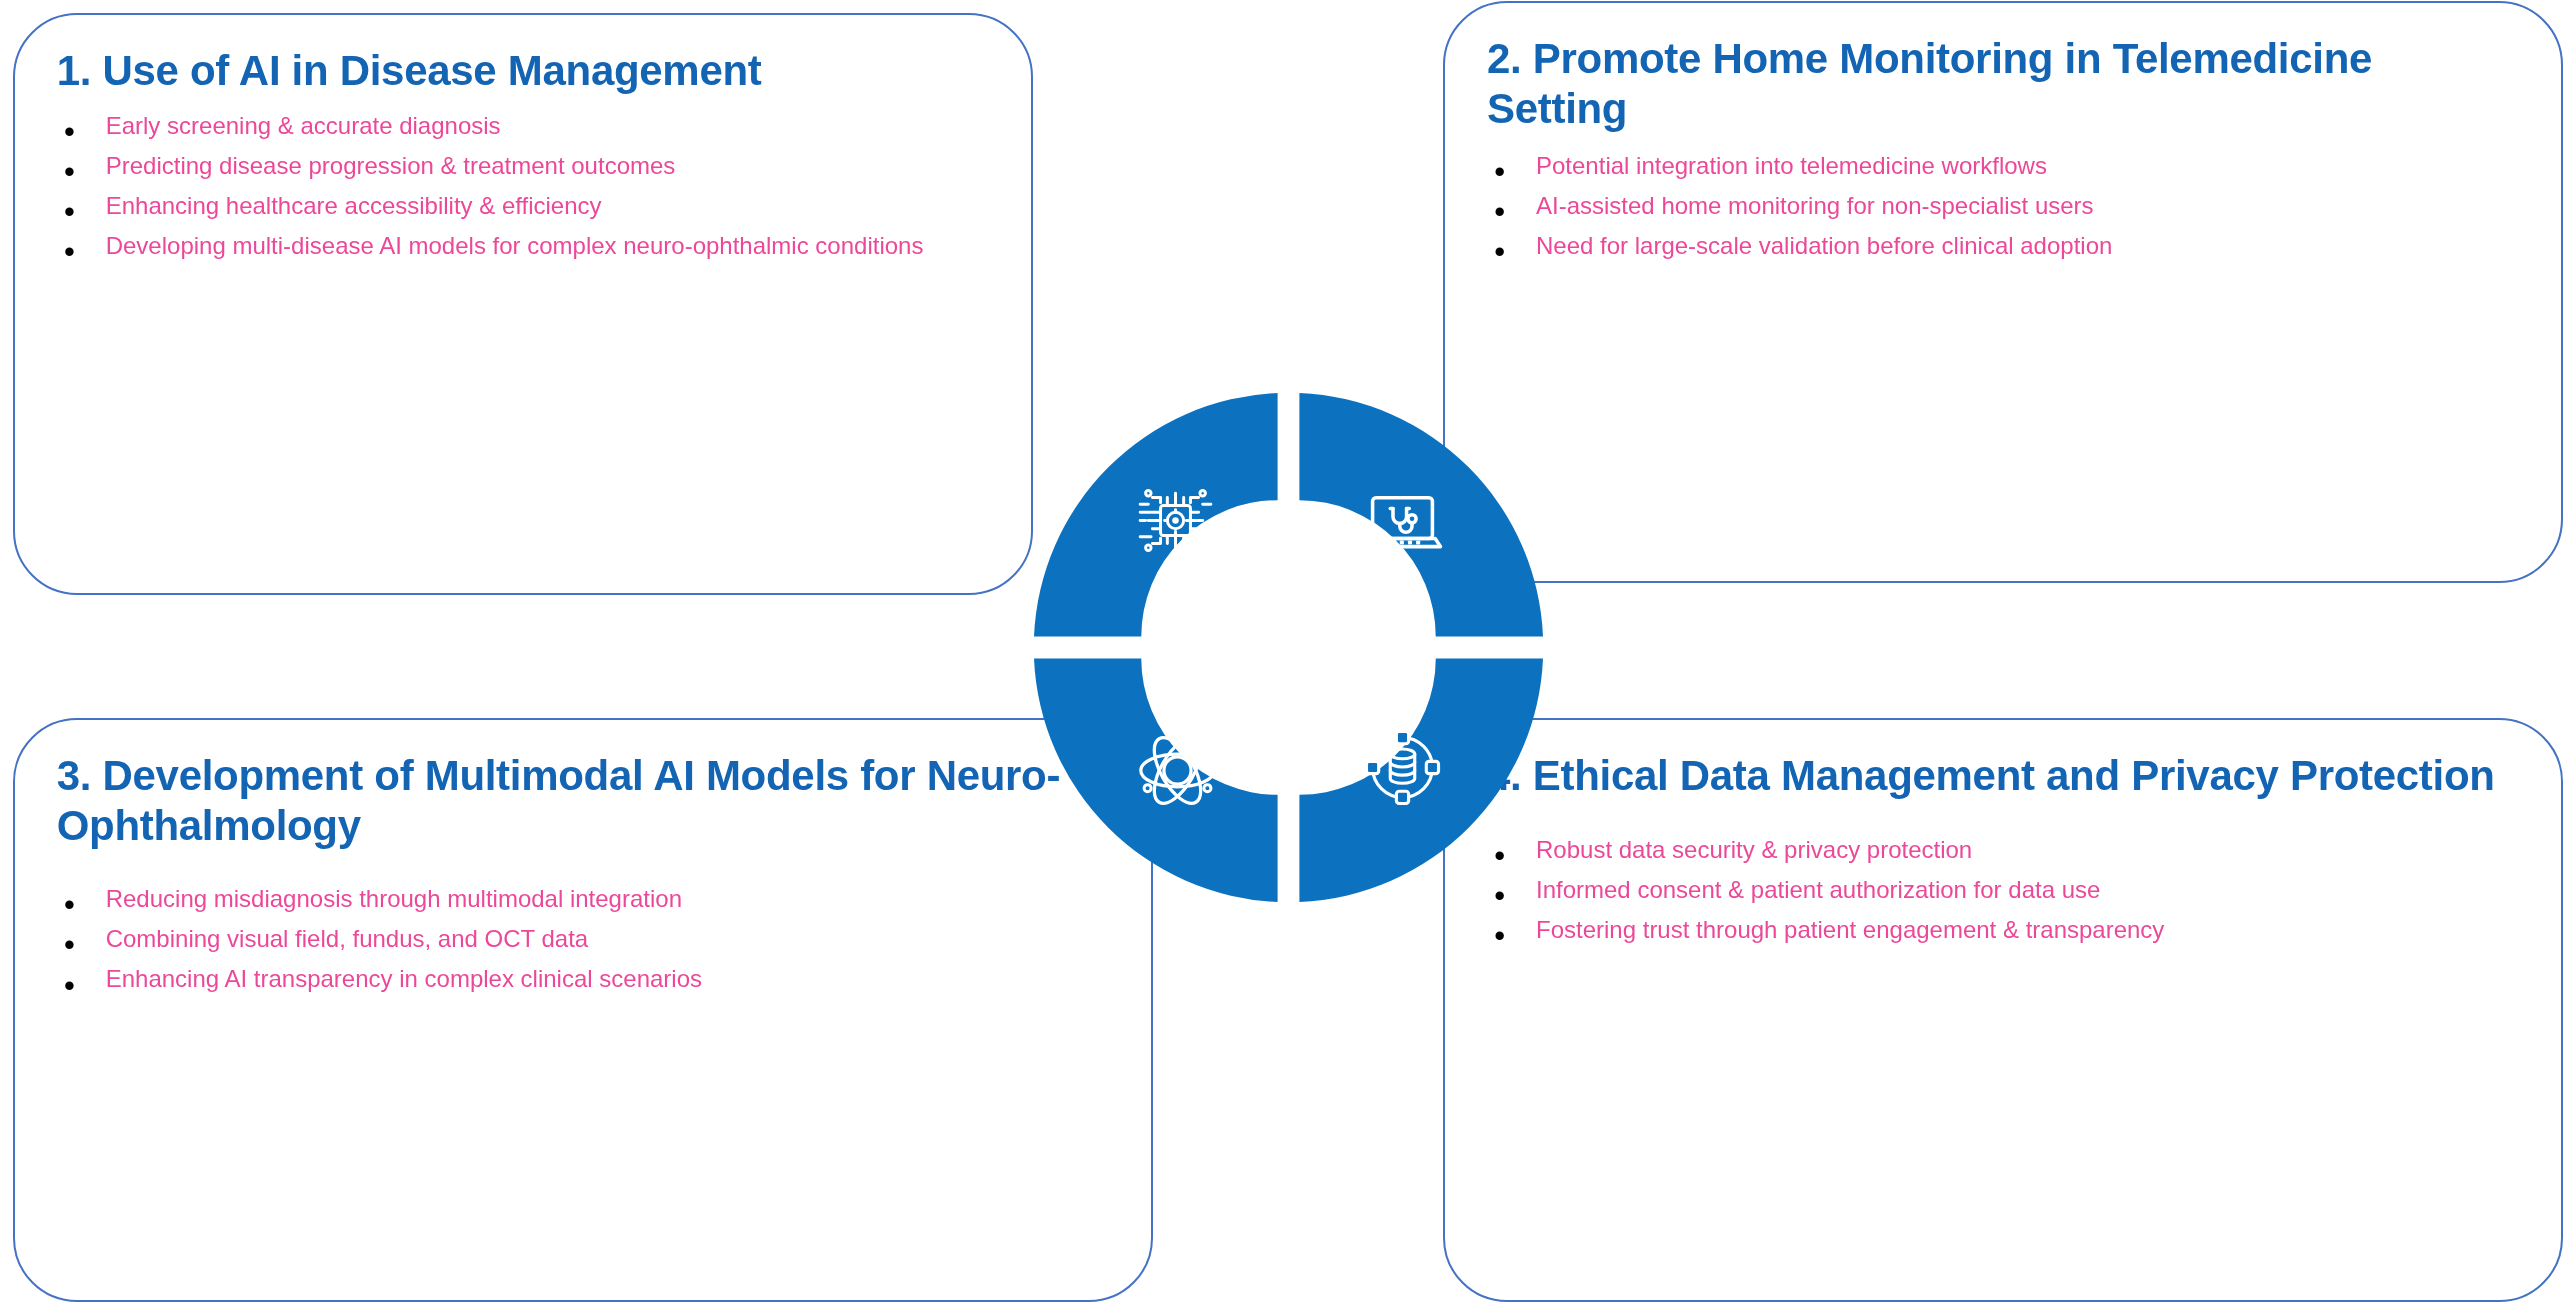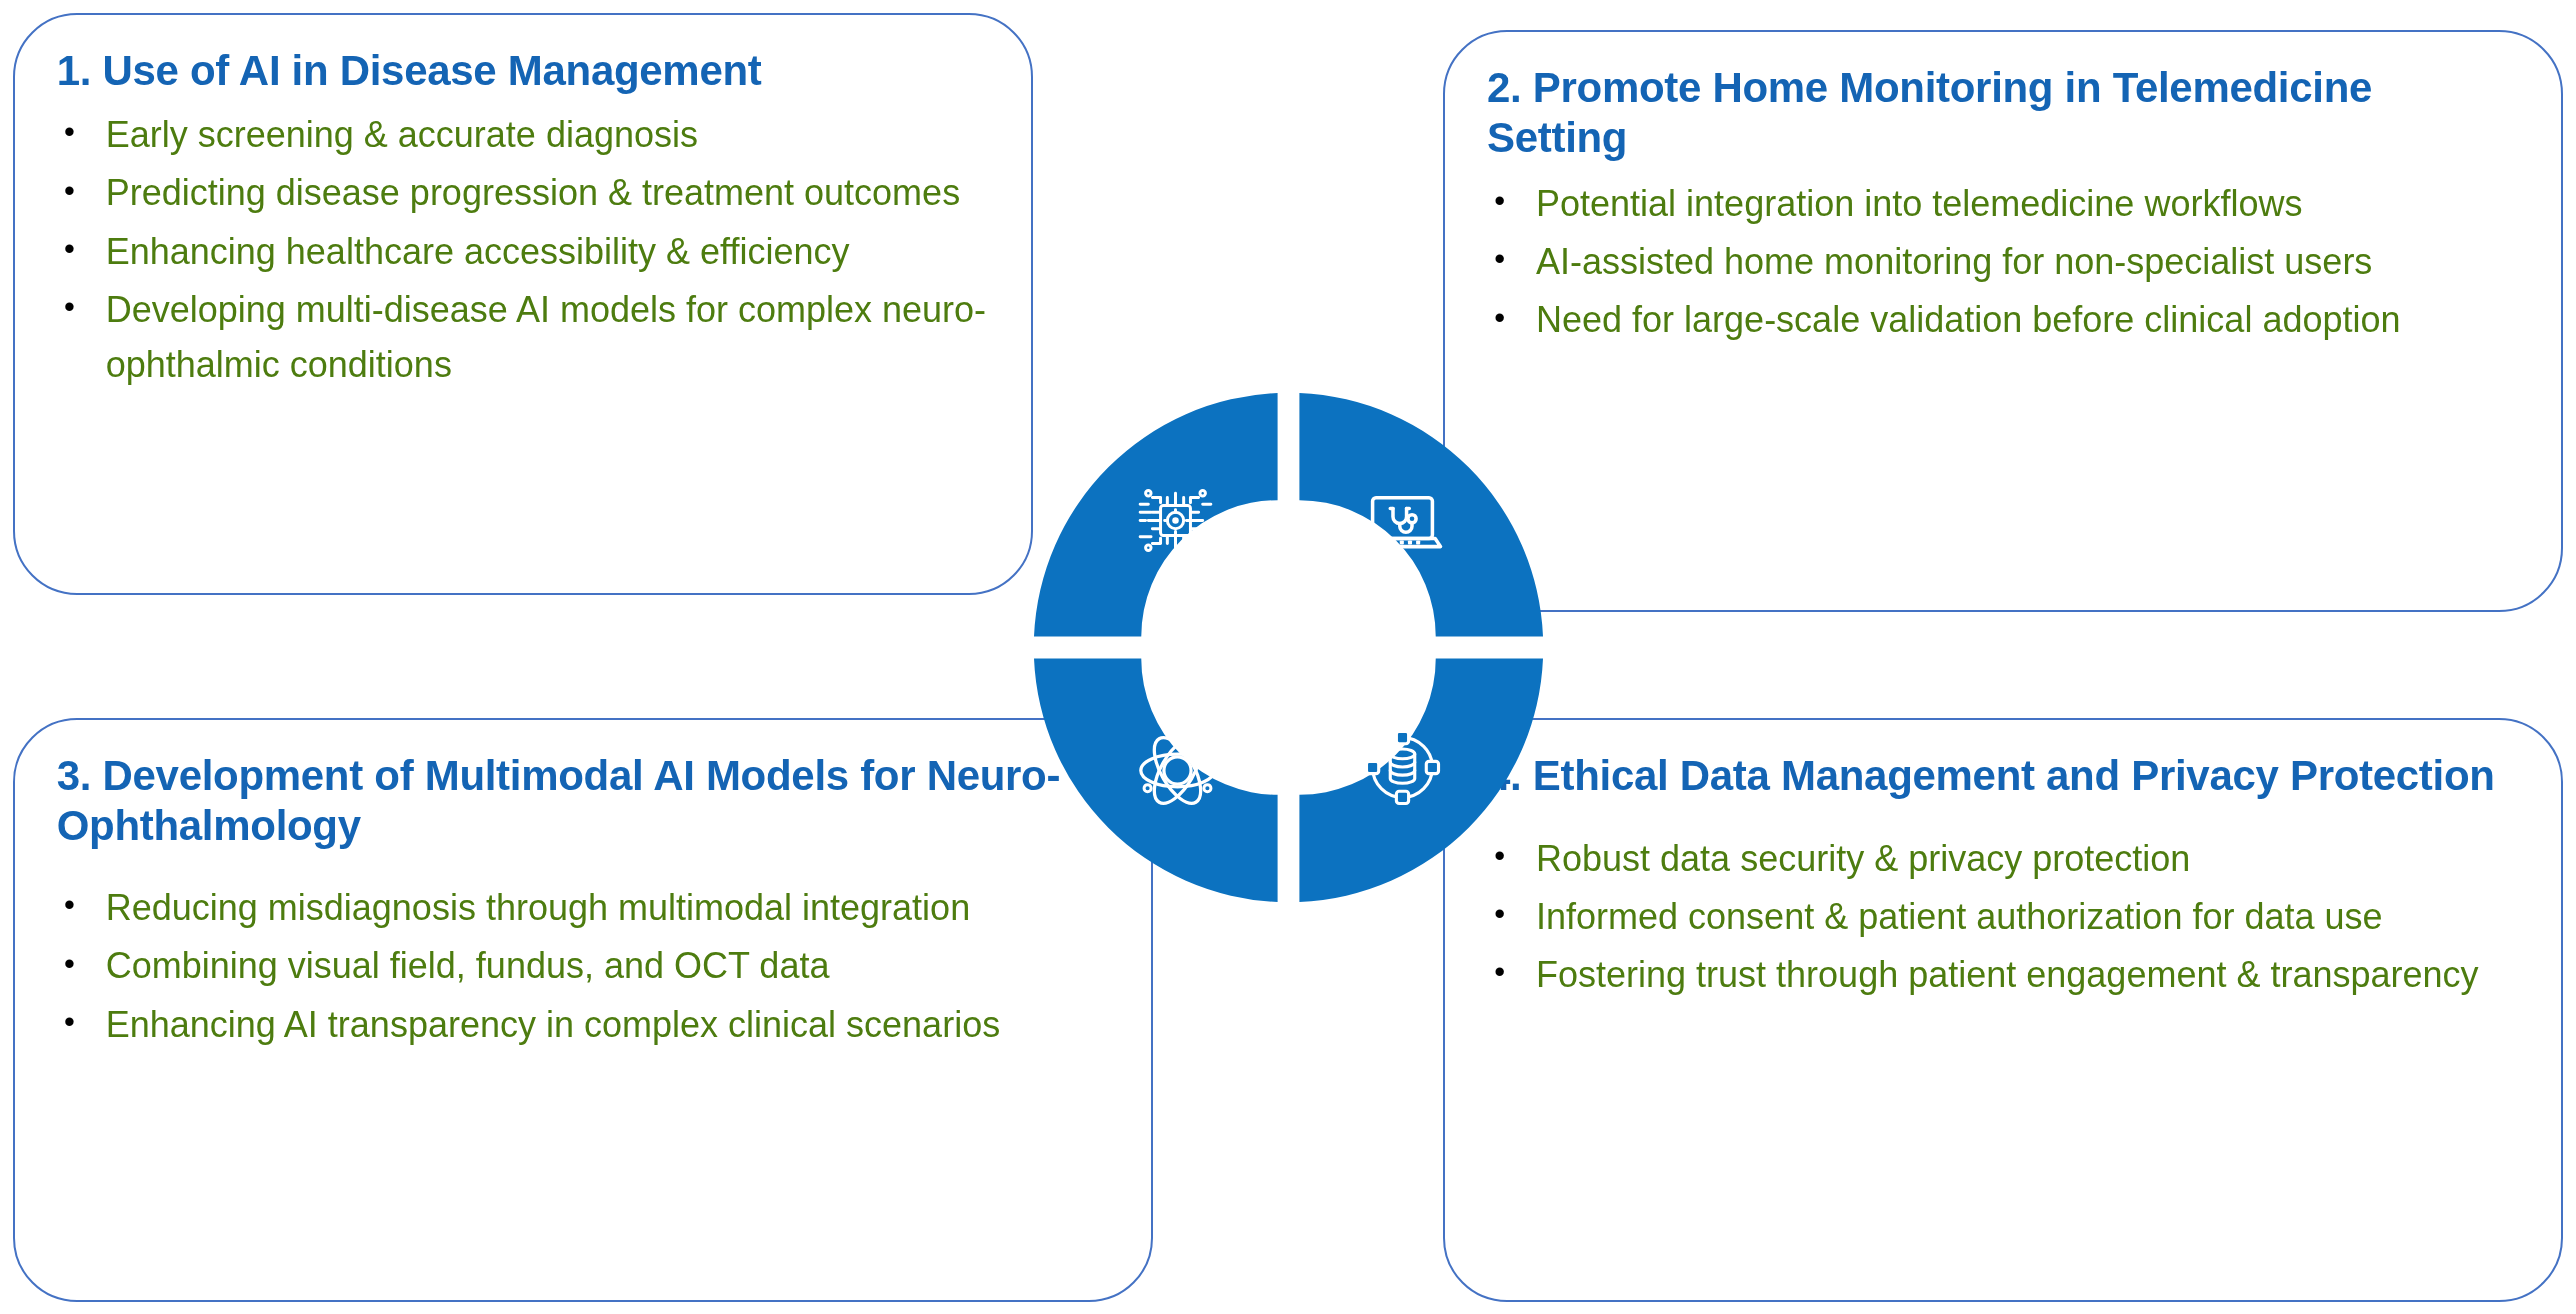--- a/index.html
+++ b/index.html
@@ -24,21 +24,21 @@
   .quad-box {
     position: absolute;
     box-sizing: border-box;
     border: 2.7px solid #4472C4;
     border-radius: 64px;
     background: #ffffff;
     padding: 31px 42px 27px 42px;
   }
 
   .box-1 { left: 12.7px;   top: 12.7px;   width: 1020px; height: 582px; }
-  .box-2 { left: 1443px; top: 30px;   width: 1120px; height: 582px; }
+  .box-2 { left: 1443px; top: 1px;   width: 1120px; height: 582px; }
   .box-3 { left: 12.7px;   top: 718px;  width: 1140px; height: 584px; }
   .box-4 { left: 1443px; top: 718px;  width: 1120px; height: 584px; }
 
   .quad-title {
     color: #1464B4;
     font-weight: bold;
     font-size: 42px;
     line-height: 1.18;
     letter-spacing: -0.3px;
     margin: 0 0 12.7px 0;
@@ -46,22 +46,22 @@
   }
 
   .bullet-list {
     list-style: none;
     margin: 0;
     padding: 0;
   }
 
   .bullet-item {
     position: relative;
-    color: #4d7c0f;
-    font-size: 36px;
+    color: #ec4899;
+    font-size: 24px;
     line-height: 1.52;
     padding-left: 49px;
     margin: 0 0 3.6px 0;
   }
 
   .bullet-item::before {
     content: "\2022";
     position: absolute;
     left: 7.3px;
     top: -2.7px;

